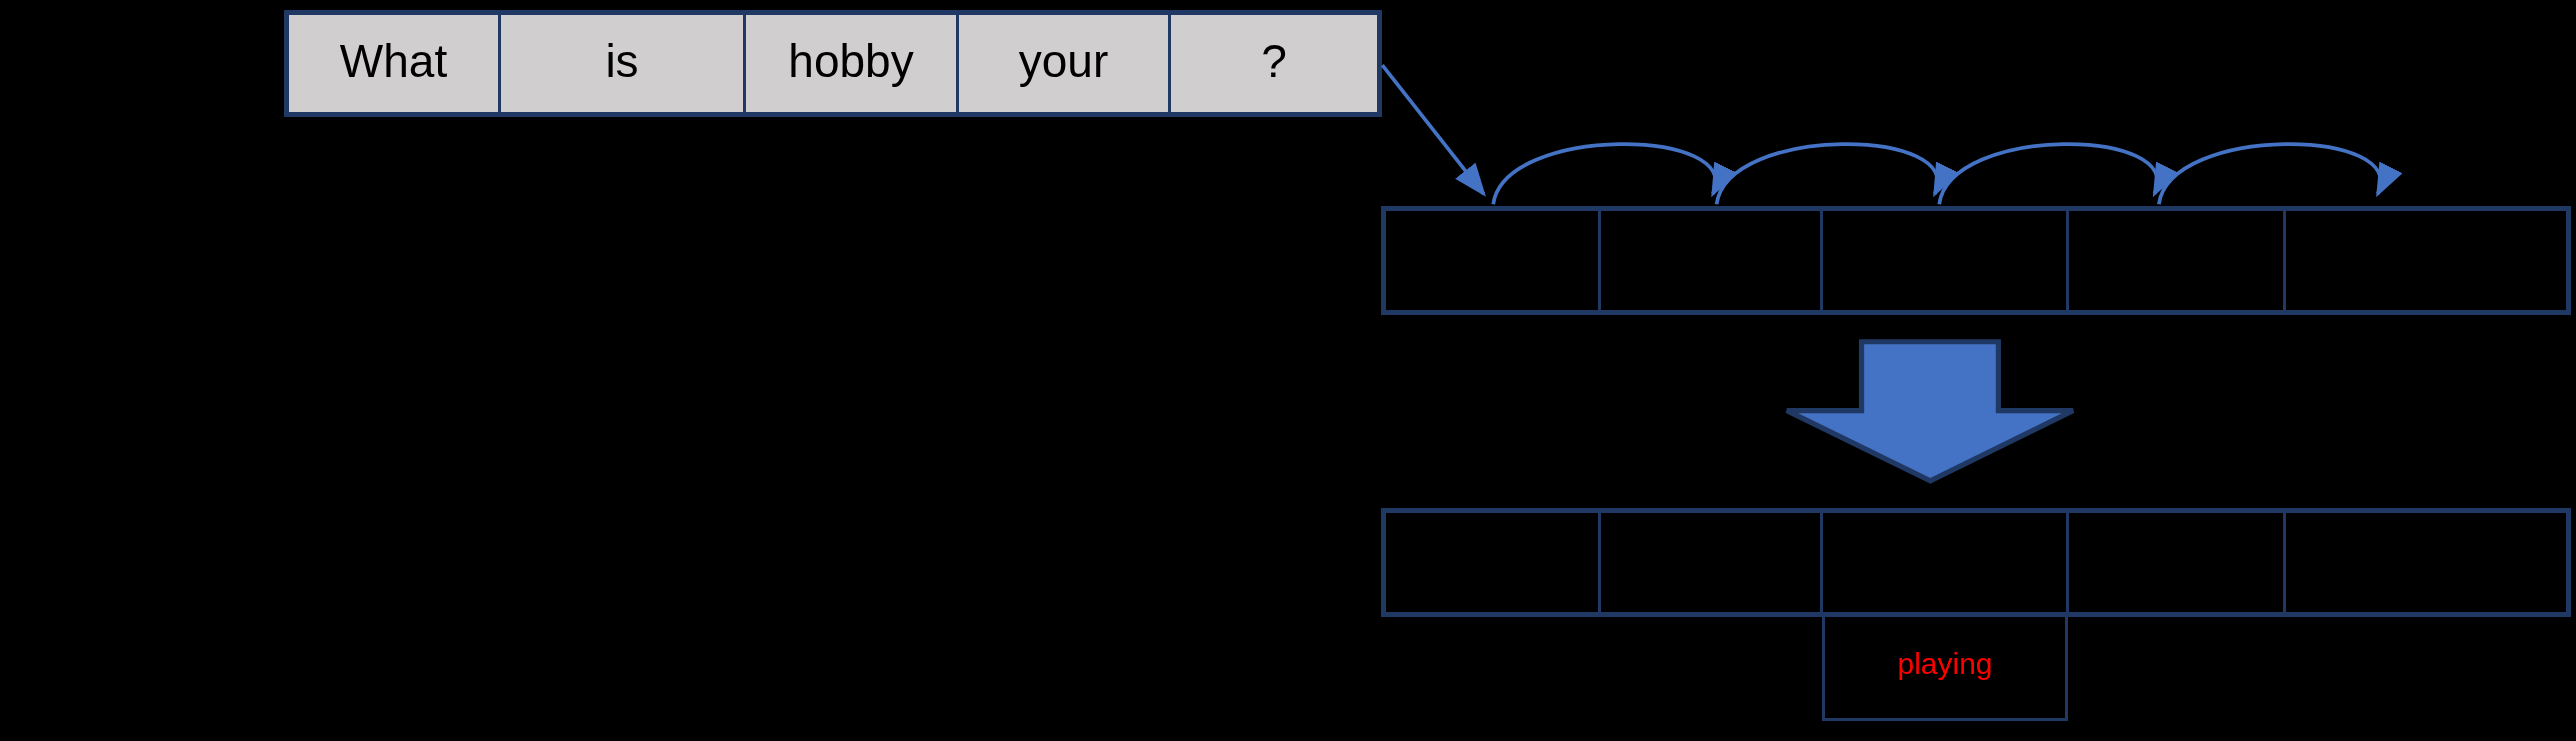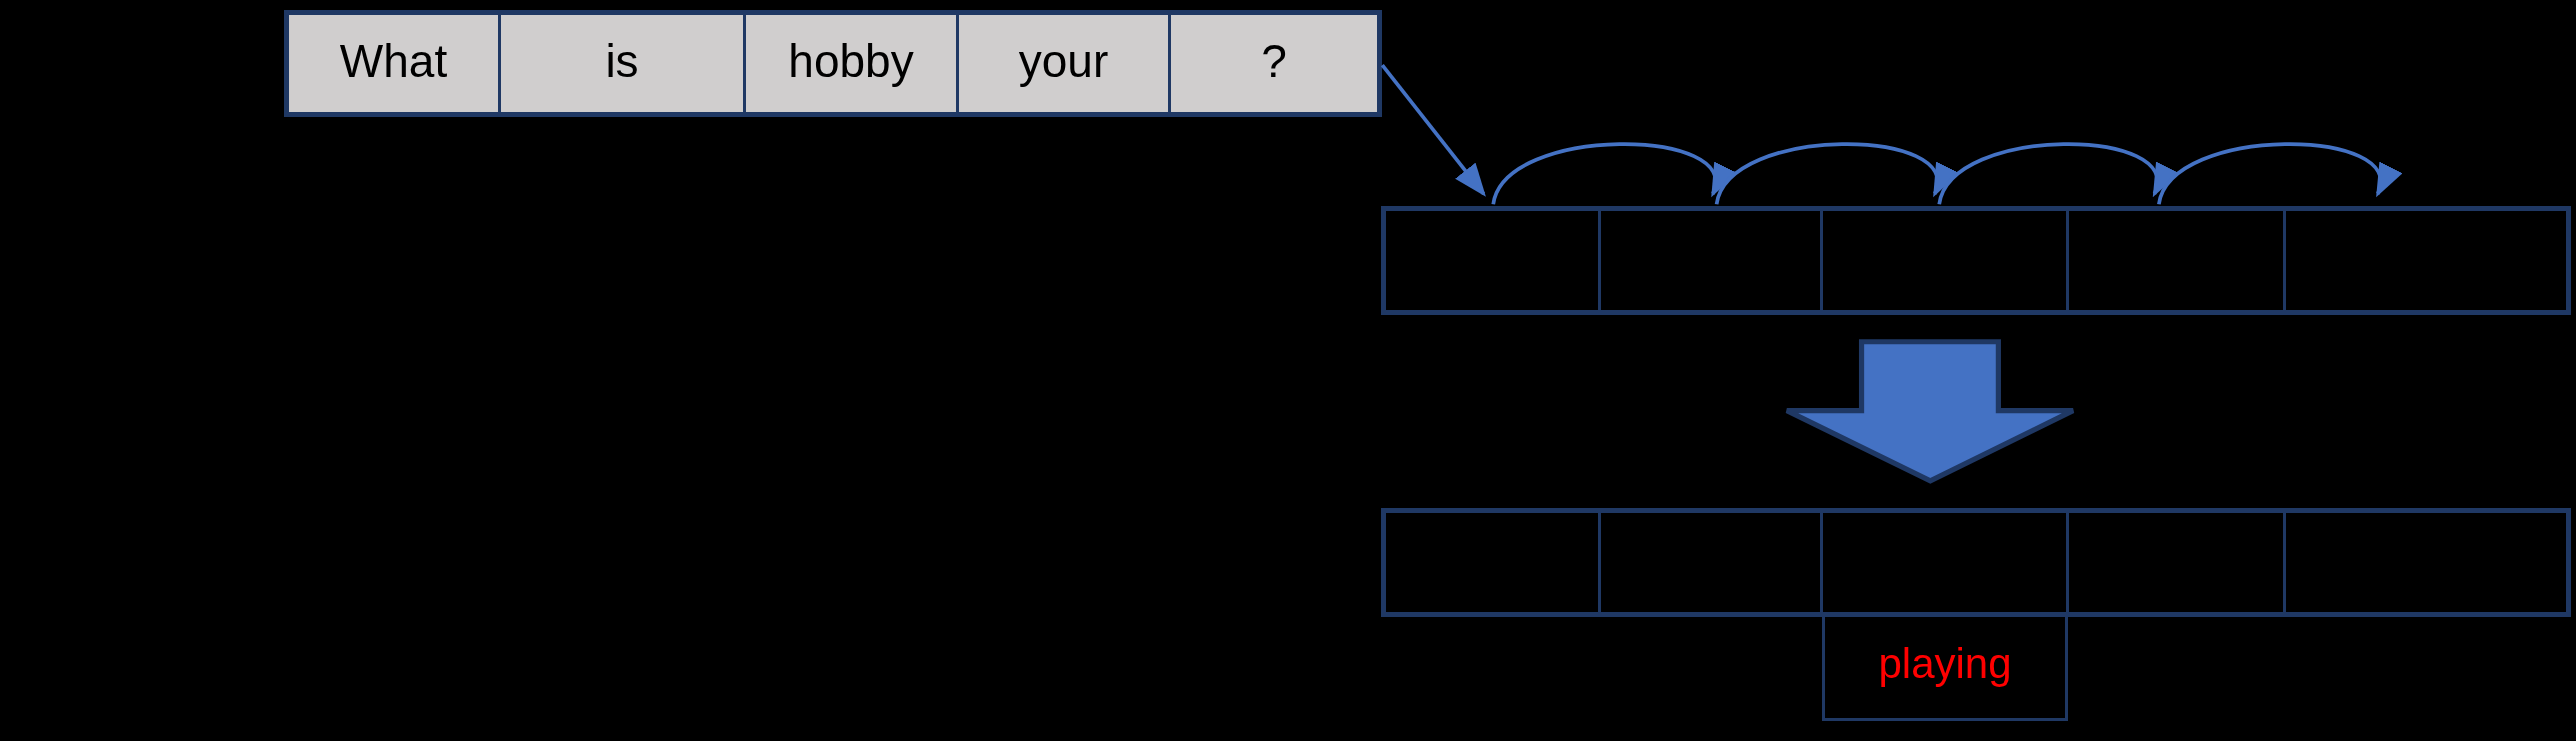--- a/index.html
+++ b/index.html
@@ -75,21 +75,21 @@
     left: 1822px; top: 613px;
     width: 246px; height: 108px;
     border: 3px solid #1F3864;
     box-sizing: border-box;
     display: flex;
     align-items: center;
     justify-content: center;
     background: transparent;
   }
   .prediction-box .word {
-    font-size: 42px;
+    font-size: 30px;
     color: #FF0000;
     line-height: 1;
     padding-bottom: 6px;
   }
   
   .overlay {
     position: absolute;
     left: 0; top: 0;
     width: 2576px; height: 742px;
     pointer-events: none;

